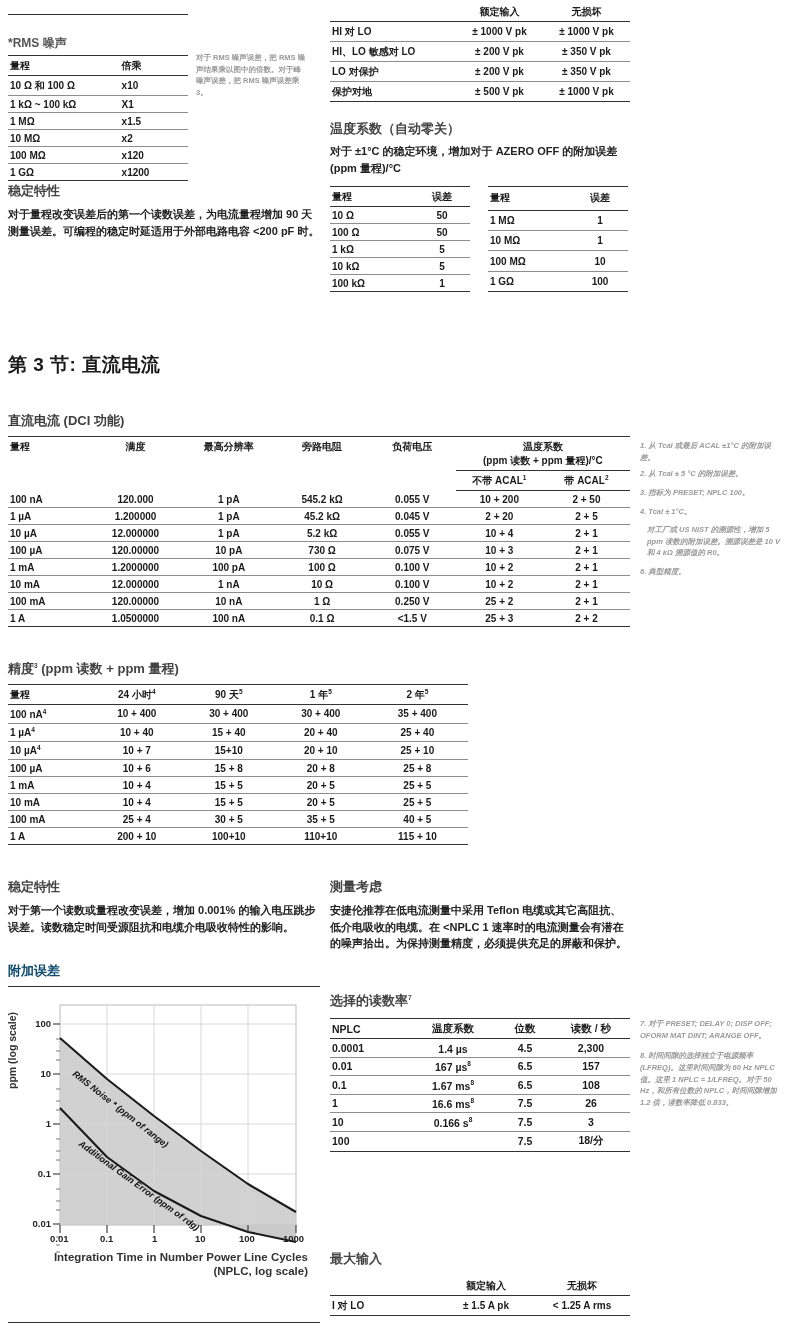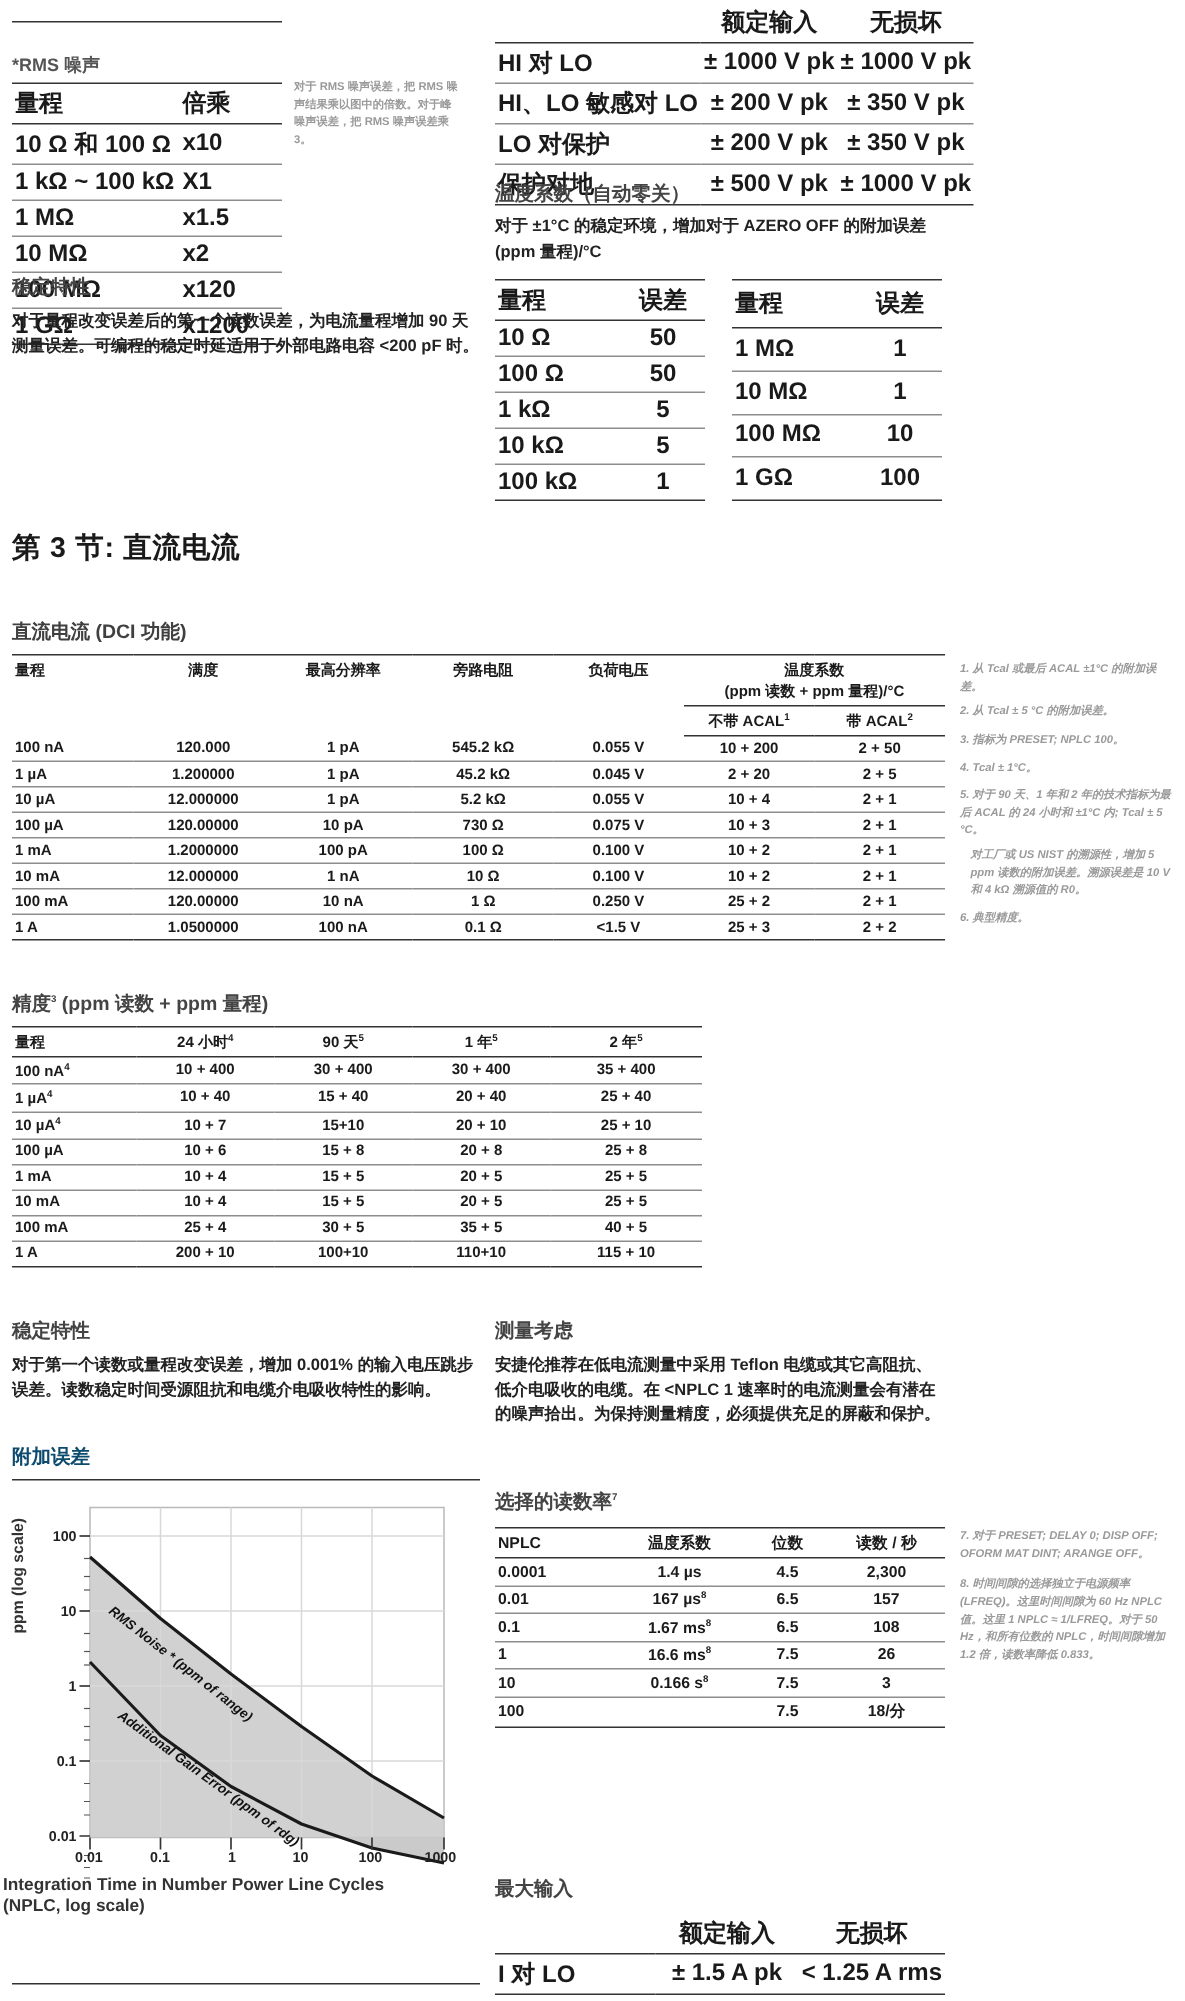--- a/index.html
+++ b/index.html
@@ -14,34 +14,34 @@
   .colR{position:absolute;left:640px;width:145px;}
 
   
   .h-sec{font-size:19px;font-weight:bold;letter-spacing:.5px;margin:0;}
   .h-sub{font-size:12.5px;font-weight:bold;margin:0;color:#2a2a2a;}
   .h-tbl{font-size:12px;font-weight:bold;margin:0 0 3px 0;}
   .body-txt{font-size:11px;line-height:1.5;font-weight:bold;color:#222;margin:0;}
   .tiny-grey{font-size:7.5px;line-height:1.55;color:#9a9a9a;font-weight:bold;}
 
   
-  table{border-collapse:collapse;width:100%;font-size:16px;}
+  table{border-collapse:collapse;width:100%;font-size:10px;}
   th,td{padding:2.5px 2px;text-align:left;font-weight:bold;white-space:nowrap;}
   .rule-top{border-top:1.4px solid #333;}
   .rule-hdr{border-bottom:1.2px solid #333;}
   .rule-row{border-bottom:.7px solid #8d8d8d;}
   .rule-bot{border-bottom:1.4px solid #333;}
   .c{text-align:center;}
   sup{font-size:6.5px;vertical-align:super;}
 
   
   .chartbox{position:relative;width:300px;height:275px;}
   .axis-y-title{position:absolute;left:-2px;top:92px;transform:rotate(-90deg);
      transform-origin:left top;font-size:10.5px;font-weight:bold;color:#333;}
-  .axis-x-title{text-align:left;font-size:11.5px;font-weight:bold;color:#333;
+  .axis-x-title{text-align:right;font-size:11.5px;font-weight:bold;color:#333;
      line-height:1.25;margin-top:1px;}
   .divider{border-top:1.5px solid #333;}
 </style>
 </head>
 <body>
 
 <div class="page">
 
   <div class="colL" style="top:14px;width:180px;">
     <div class="divider"></div>
@@ -542,21 +542,20 @@
           </tr>
     </tbody>
       </table>
   </div>
 
   <div class="colR" style="top:440px;">
     <div class="tiny-grey" style="font-style:italic;margin-bottom:5px;">1. 从 Tcal 或最后 ACAL ±1°C 的附加误差。</div>
     <div class="tiny-grey" style="font-style:italic;margin-bottom:7px;">2. 从 Tcal ± 5 °C 的附加误差。</div>
     <div class="tiny-grey" style="font-style:italic;margin-bottom:7px;">3. 指标为 PRESET; NPLC 100。</div>
     <div class="tiny-grey" style="font-style:italic;margin-bottom:7px;">4. Tcal ± 1°C。</div>
-    <div class="tiny-grey" style="font-style:italic;margin-bottom:5px;">5. 对于 90 天、1 年和 2 年的技术指标为最后 ACAL 的 24 小时和 ±1°C 内; Tcal ± 5 °C。</div>
     <div class="tiny-grey" style="font-style:italic;margin-bottom:7px;padding-left:7px;">对工厂或 US NIST 的溯源性，增加 5 ppm 读数的附加误差。溯源误差是 10 V 和 4 kΩ 溯源值的 R0。</div>
     <div class="tiny-grey" style="font-style:italic;">6. 典型精度。</div>
   </div>
 
   <div class="colR" style="top:1018px;">
     <div class="tiny-grey" style="font-style:italic;margin-bottom:9px;">7. 对于 PRESET; DELAY 0; DISP OFF; OFORM MAT DINT; ARANGE OFF。</div>
     <div class="tiny-grey" style="font-style:italic;">8. 时间间隙的选择独立于电源频率 (LFREQ)。这里时间间隙为 60 Hz NPLC 值。这里 1 NPLC ≈ 1/LFREQ。对于 50 Hz，和所有位数的 NPLC，时间间隙增加 1.2 倍，读数率降低 0.833。</div>
   </div>
 
 </div>

